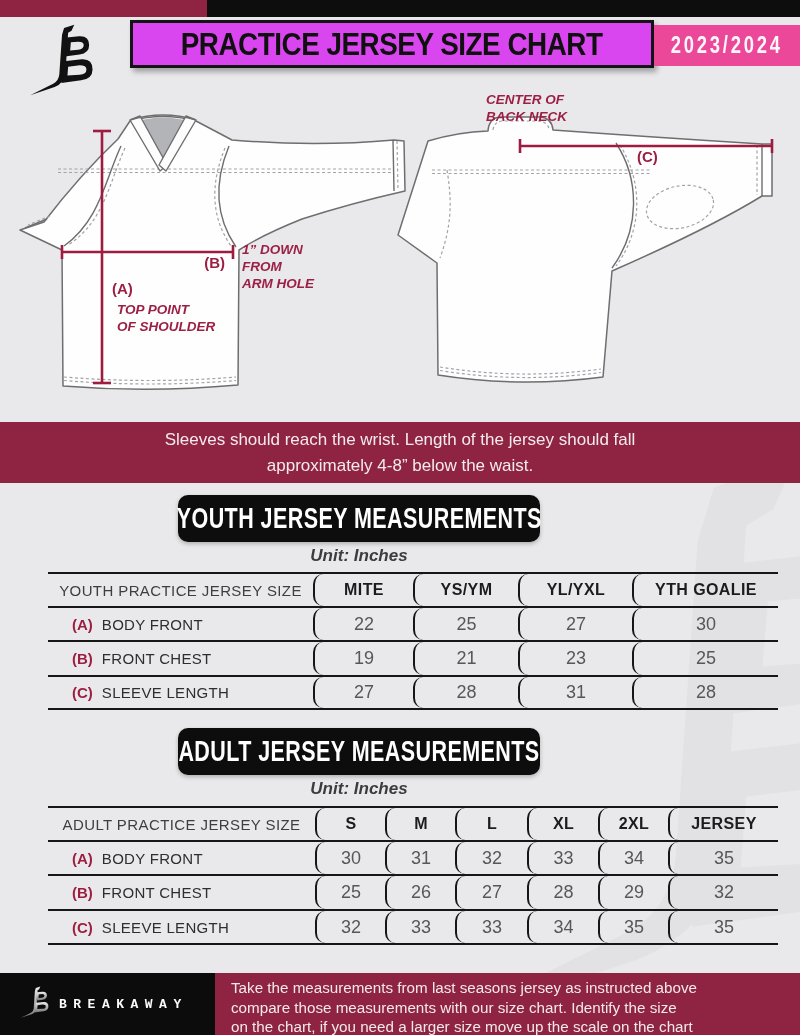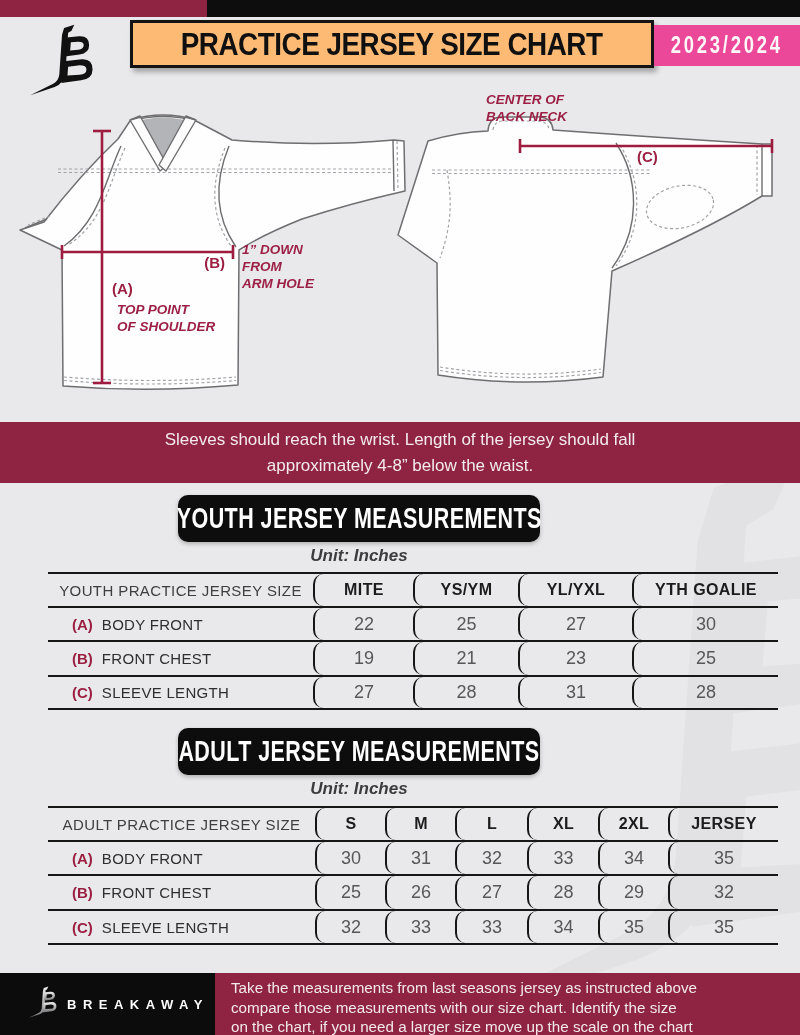--- a/index.html
+++ b/index.html
@@ -11,21 +11,21 @@
   .watermark{left:410px;top:455px;width:600px;height:640px;opacity:.55;z-index:0;}
 
   .z{z-index:2;}
 
   
   .strip-maroon{left:0;top:0;width:207px;height:17px;background:#8e2342;}
   .strip-black{left:207px;top:0;width:593px;height:17px;background:#0d0d0d;}
 
   
   .logo-header{left:26px;top:24px;width:68px;height:80px;}
-  .title-box{left:130px;top:20px;width:524px;height:48px;background:#fdba74;border:3px solid #131313;
+  .title-box{left:130px;top:20px;width:524px;height:48px;background:#d946ef;border:3px solid #131313;
              box-sizing:border-box;display:flex;align-items:center;justify-content:center;
              box-shadow:3px 4px 5px rgba(0,0,0,.30);}
   .title-box span{font-size:29px;font-weight:bold;color:#101010;letter-spacing:-.5px;white-space:nowrap;
                   transform:scale(.96,1.08);}
   .year-box{left:654px;top:25px;width:146px;height:41px;background:#ec4899;display:flex;
             align-items:center;justify-content:center;}
   .year-box span{color:#fdf7f8;font-weight:bold;font-size:20px;letter-spacing:3px;transform:scale(.92,1.2);white-space:nowrap;}
 
   
   .m-label{color:#9c1f42;font-weight:bold;font-size:15px;}
@@ -59,21 +59,21 @@
   .tc + .tc{border-left:2px solid #161616;border-radius:10px;}
   .label-h{font-size:15px;color:#3e3e40;letter-spacing:.4px;}
   .col-h{font-size:16px;font-weight:bold;color:#1c1c1c;letter-spacing:.4px;}
   .row-label{justify-content:flex-start;padding-left:24px;gap:9px;}
   .row-key{color:#9c1f42;font-weight:bold;font-size:15px;}
   .row-name{color:#2e2e30;font-size:15px;letter-spacing:.3px;}
   .val{font-size:18px;color:#57575a;}
 
   
   .footer-black{left:0;top:973px;width:215px;height:62px;background:#0c0c0c;display:flex;
-                align-items:center;padding-left:27px;box-sizing:border-box;gap:10px;}
+                align-items:center;padding-left:19px;box-sizing:border-box;gap:10px;font-family:Liberation Mono, monospace;}
   .footer-black .brand{color:#fbfbfb;font-weight:bold;font-size:13px;letter-spacing:6.5px;white-space:nowrap;}
   .footer-maroon{left:215px;top:973px;width:585px;height:62px;background:#8e2342;box-sizing:border-box;
                  padding:5px 22px 0 16px;}
   .footer-maroon div{color:#f3e9eb;font-size:15.2px;line-height:19.5px;white-space:nowrap;}
 </style>
 </head>
 <body>
 
 <div class="page">
 

